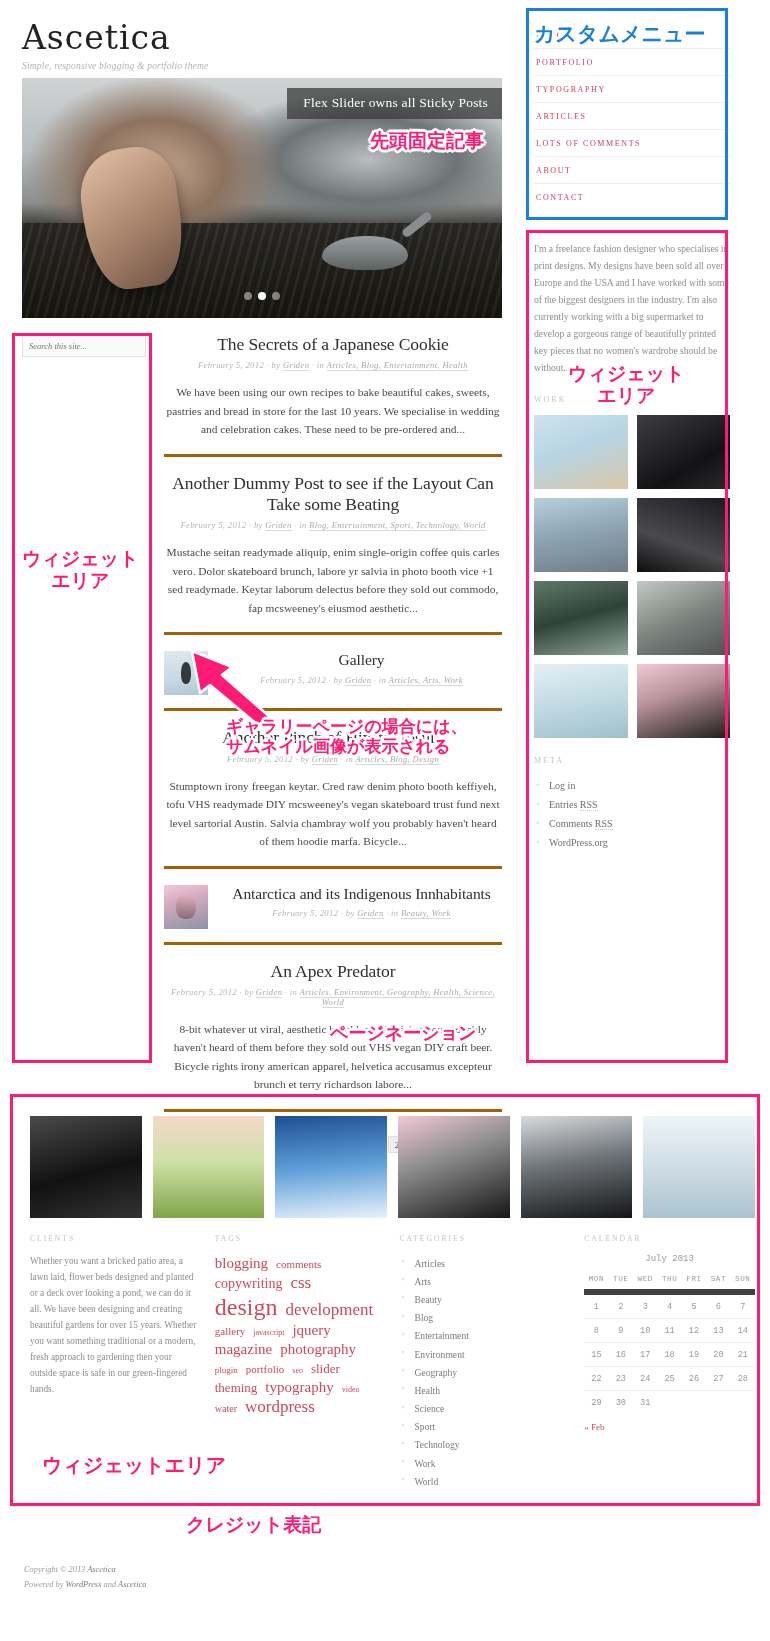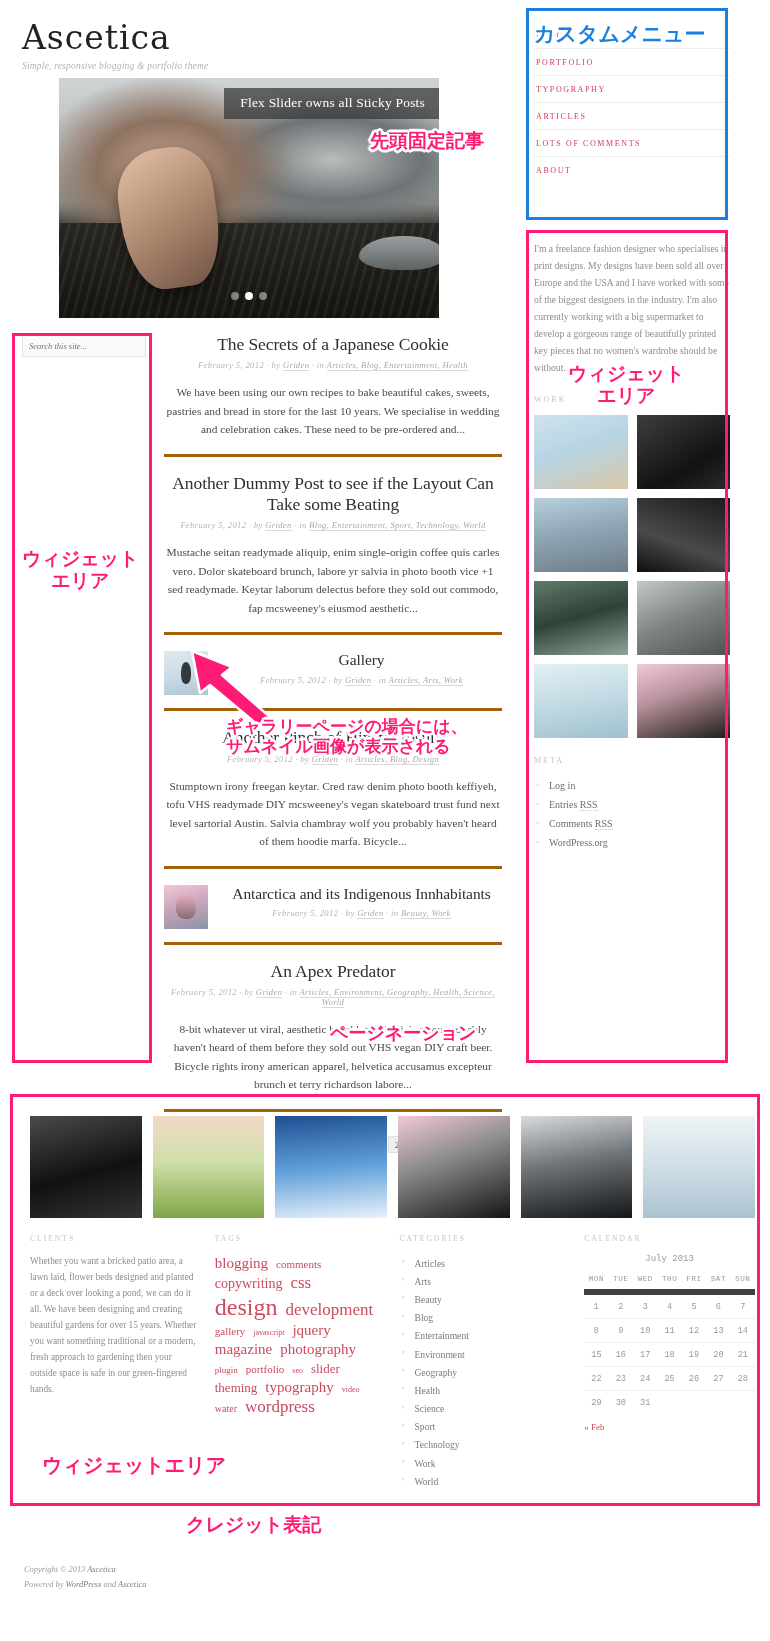--- a/index.html
+++ b/index.html
@@ -42,21 +42,21 @@
   
   .menu-wrap { position: absolute; left: 534px; top: 22px; width: 196px; }
   .menu-item {
     font-family: "Liberation Serif", serif; font-size: 8px;
     letter-spacing: 1.6px; color: #d23b5a; text-transform: uppercase;
     padding: 9px 2px 8px 2px; border-bottom: 1px solid #ededed;
   }
   .menu-item:last-child { border-bottom: none; }
 
   
-  .slider { position: absolute; left: 22px; top: 78px; width: 380px; height: 240px; overflow: hidden; margin-left: 37px; }
+  .slider { position: absolute; left: 22px; top: 78px; width: 480px; height: 240px; overflow: hidden; }
   .slider-bg {
     position: absolute; inset: 0;
     background:
       radial-gradient(ellipse 180px 130px at 28% 38%, #c9a890 0%, #8d7260 38%, rgba(60,52,48,0) 72%),
       radial-gradient(ellipse 200px 90px at 72% 34%, #b9bdbd 0%, #6e7476 45%, rgba(40,44,46,0) 78%),
       linear-gradient(to bottom, #cfd3d4 0%, #b8bdbf 30%, #8b8e8c 52%, #3a3a36 62%, #1d1c18 80%, #131210 100%);
   }
   .slider-rocks {
     position: absolute; left: 0; right: 0; bottom: 0; height: 95px;
     background:
@@ -235,20 +235,21 @@
     <div class="site-desc">Simple, responsive blogging &amp; portfolio theme</div>
   </div>
 
   <div class="menu-wrap">
     <div class="menu-item">BLOG</div>
     <div class="menu-item">PORTFOLIO</div>
     <div class="menu-item">TYPOGRAPHY</div>
     <div class="menu-item">ARTICLES</div>
     <div class="menu-item">LOTS OF COMMENTS</div>
     <div class="menu-item">ABOUT</div>
+    <div class="menu-item">CONTACT</div>
   </div>
 
   <div class="slider">
     <div class="slider-bg"></div>
     <div class="slider-rocks"></div>
     <div class="slider-fig"></div>
     <div class="slider-cat"></div>
     <div class="slider-caption">Flex Slider owns all Sticky Posts</div>
     <div class="slider-dots">
       <span></span><span class="on"></span><span></span>

